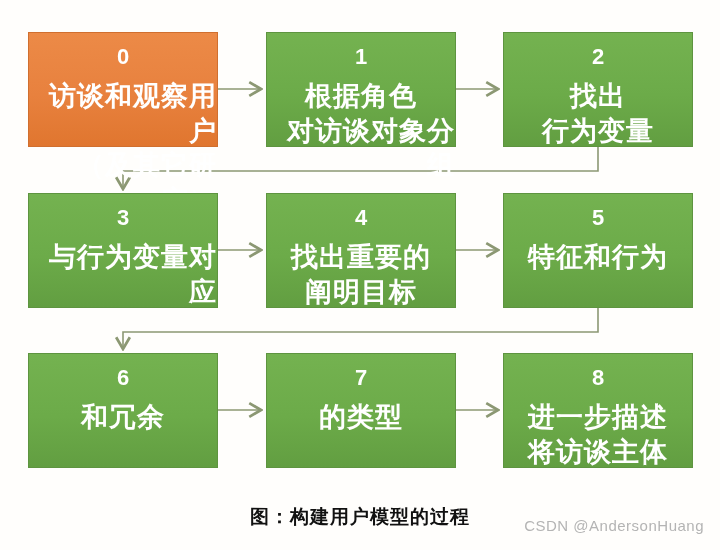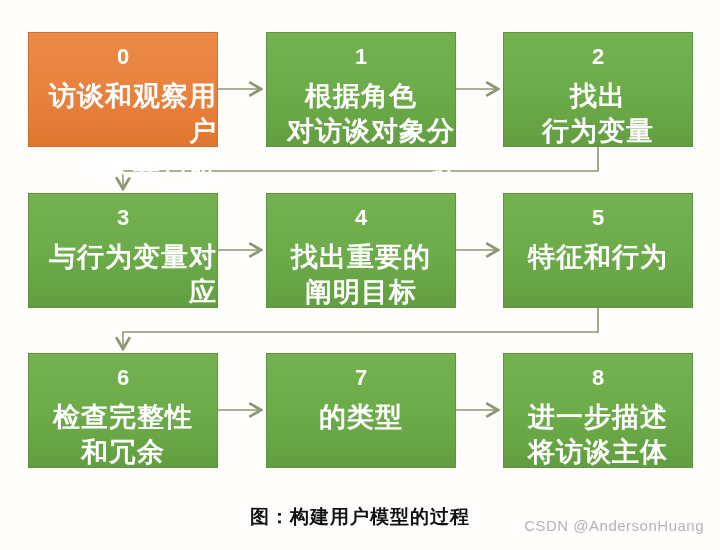--- a/index.html
+++ b/index.html
@@ -99,21 +99,20 @@
     <div class="line">找出重要的</div>
     <div class="line">阐明目标</div>
   </div>
   <div class="box green" style="left:503px;top:193px;">
     <div class="num">5</div>
     <div class="line">特征和行为</div>
   </div>
 
   <div class="box green" style="left:28px;top:353px;">
     <div class="num">6</div>
-    <div class="line">检查完整性</div>
     <div class="line">和冗余</div>
   </div>
   <div class="box green" style="left:266px;top:353px;">
     <div class="num">7</div>
     <div class="line">的类型</div>
   </div>
   <div class="box green" style="left:503px;top:353px;">
     <div class="num">8</div>
     <div class="line">进一步描述</div>
     <div class="line">将访谈主体</div>

